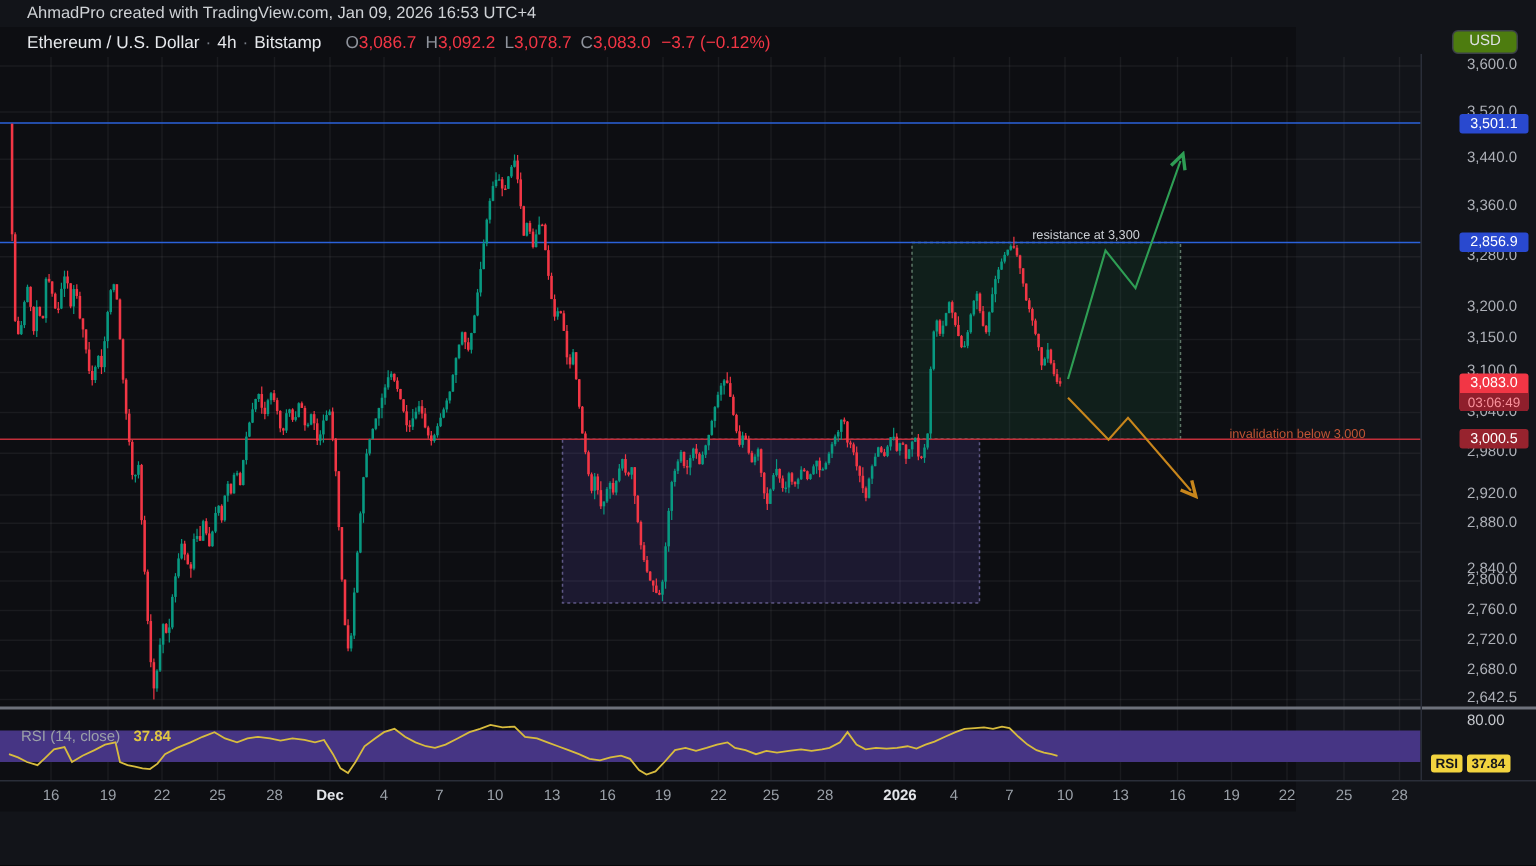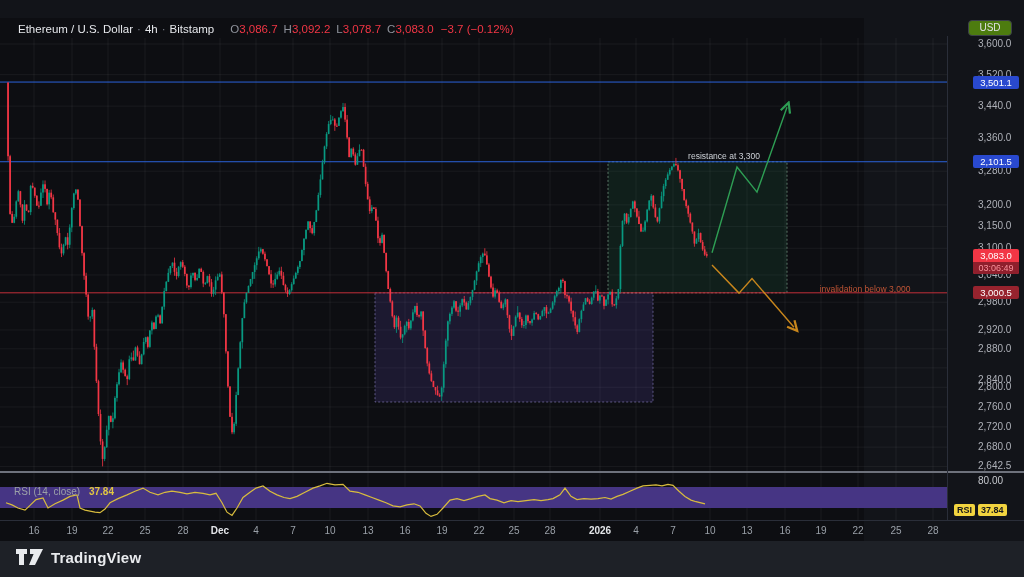--- a/index.html
+++ b/index.html
@@ -41,20 +41,23 @@
   .logo{position:absolute;left:16px;top:7px;display:flex;align-items:center;gap:8px;cursor:pointer;}
   .logo-text{color:#e9ebee;font-size:15px;font-weight:bold;letter-spacing:0.2px;}
   .axis-strip{position:absolute;left:948px;top:0;width:76px;height:522px;}
   .time-strip{position:absolute;left:0;top:502px;width:947px;height:20px;}
 </style>
 </head>
 <body>
 
 <div class="stage">
 
+  <div class="topbar">
+    <span class="attribution">AhmadPro created with TradingView.com, Jan 09, 2026 16:53 UTC+4</span>
+  </div>
 
   <div class="chart">
     <svg id="gfx" width="1024" height="523" viewBox="0 18 1024 523">
         <defs>
           <marker id="mG" markerWidth="10" markerHeight="10" refX="5" refY="5" orient="auto">
             <path d="M1.5 1.5 L8.5 5 L1.5 8.5" fill="none" stroke="#2e9e54" stroke-width="1.6"></path>
           </marker>
           <marker id="mO" markerWidth="10" markerHeight="10" refX="5" refY="5" orient="auto">
             <path d="M1.5 1.5 L8.5 5 L1.5 8.5" fill="none" stroke="#c8861c" stroke-width="1.6"></path>
           </marker>
@@ -821,21 +824,21 @@
         <div class="ptick" style="top: 278.188px;">2,980.0</div>
         <div class="ptick" style="top: 305.972px;">2,920.0</div>
         <div class="ptick" style="top: 324.814px;">2,880.0</div>
         <div class="ptick" style="top: 356px;">2,840.0</div>
         <div class="ptick" style="top: 363.296px;">2,800.0</div>
         <div class="ptick" style="top: 382.951px;">2,760.0</div>
         <div class="ptick" style="top: 402.892px;">2,720.0</div>
         <div class="ptick" style="top: 423.13px;">2,680.0</div>
         <div class="ptick" style="top: 442.379px;">2,642.5</div>
         <div class="pill" style="background: rgb(41, 73, 207); top: 57.5522px;">3,501.1</div>
-        <div class="pill" style="background: rgb(41, 73, 207); top: 137.24px;">2,101.5</div>
+        <div class="pill" style="background: rgb(41, 73, 207); top: 137.24px;">2,856.9</div>
         <div class="pill rowed" style="background: rgb(242, 54, 69); top: 231.272px;">3,083.0<span class="r2" style="background: rgb(143, 31, 44); color: rgb(249, 145, 155);">03:06:49</span></div>
         <div class="pill" style="background: rgb(151, 35, 46); top: 268.324px;">3,000.5</div>
       </div>
     <div class="time-strip" id="time-axis">
         <div class="ttick" style="left: 34px;">16</div>
         <div class="ttick" style="left: 72px;">19</div>
         <div class="ttick" style="left: 108px;">22</div>
         <div class="ttick" style="left: 145px;">25</div>
         <div class="ttick" style="left: 183px;">28</div>
         <div class="ttick bold" style="left: 220px;">Dec</div>
@@ -867,22 +870,13 @@
     </div>
     <div class="rsi-top-label">80.00</div>
     <div class="rsi-badges">
       <span class="rsi-badge">RSI</span><span class="rsi-badge">37.84</span>
     </div>
 
     <div class="anno anno-res">resistance at 3,300</div>
     <div class="anno anno-inv">invalidation below 3,000</div>
   </div>
 
-  <div class="bottombar">
-    <div class="logo">
-      <svg width="27" height="18" viewBox="0 0 27 18">
-        <path d="M0 1h11v5H8v11H3V6H0z" fill="#e9ebee"></path>
-        <path d="M14 1h13l-8 16h-6l4.6-11H14z" fill="#e9ebee"></path>
-      </svg>
-      <span class="logo-text">TradingView</span>
-    </div>
-  </div>
 </div>
 
 </body></html>

